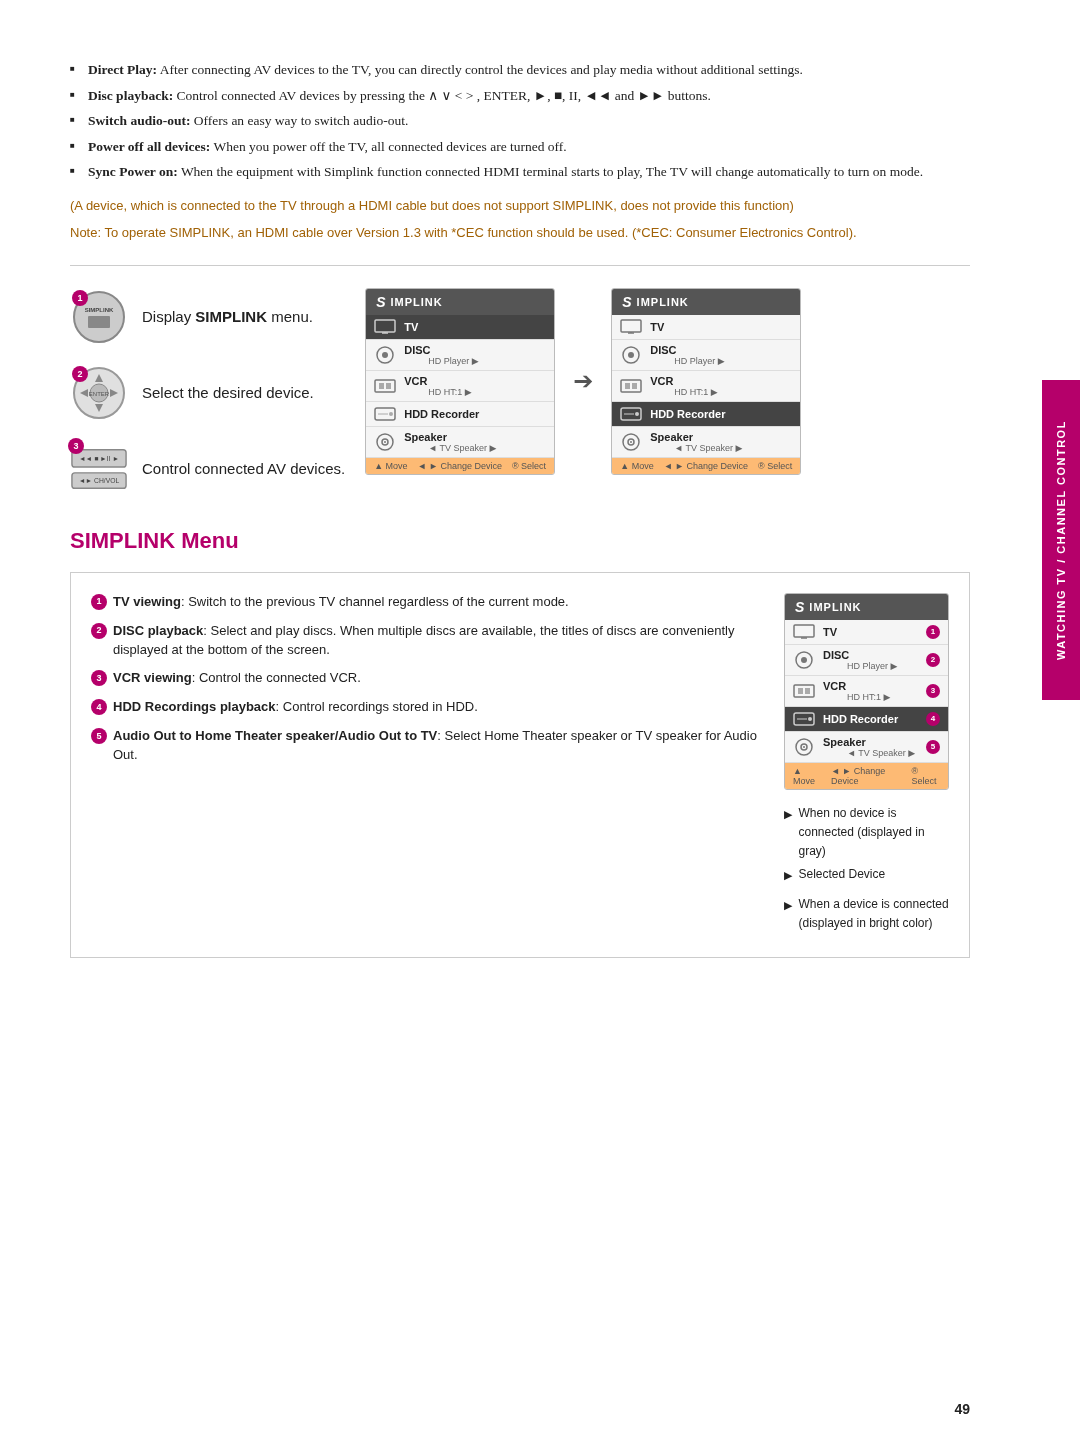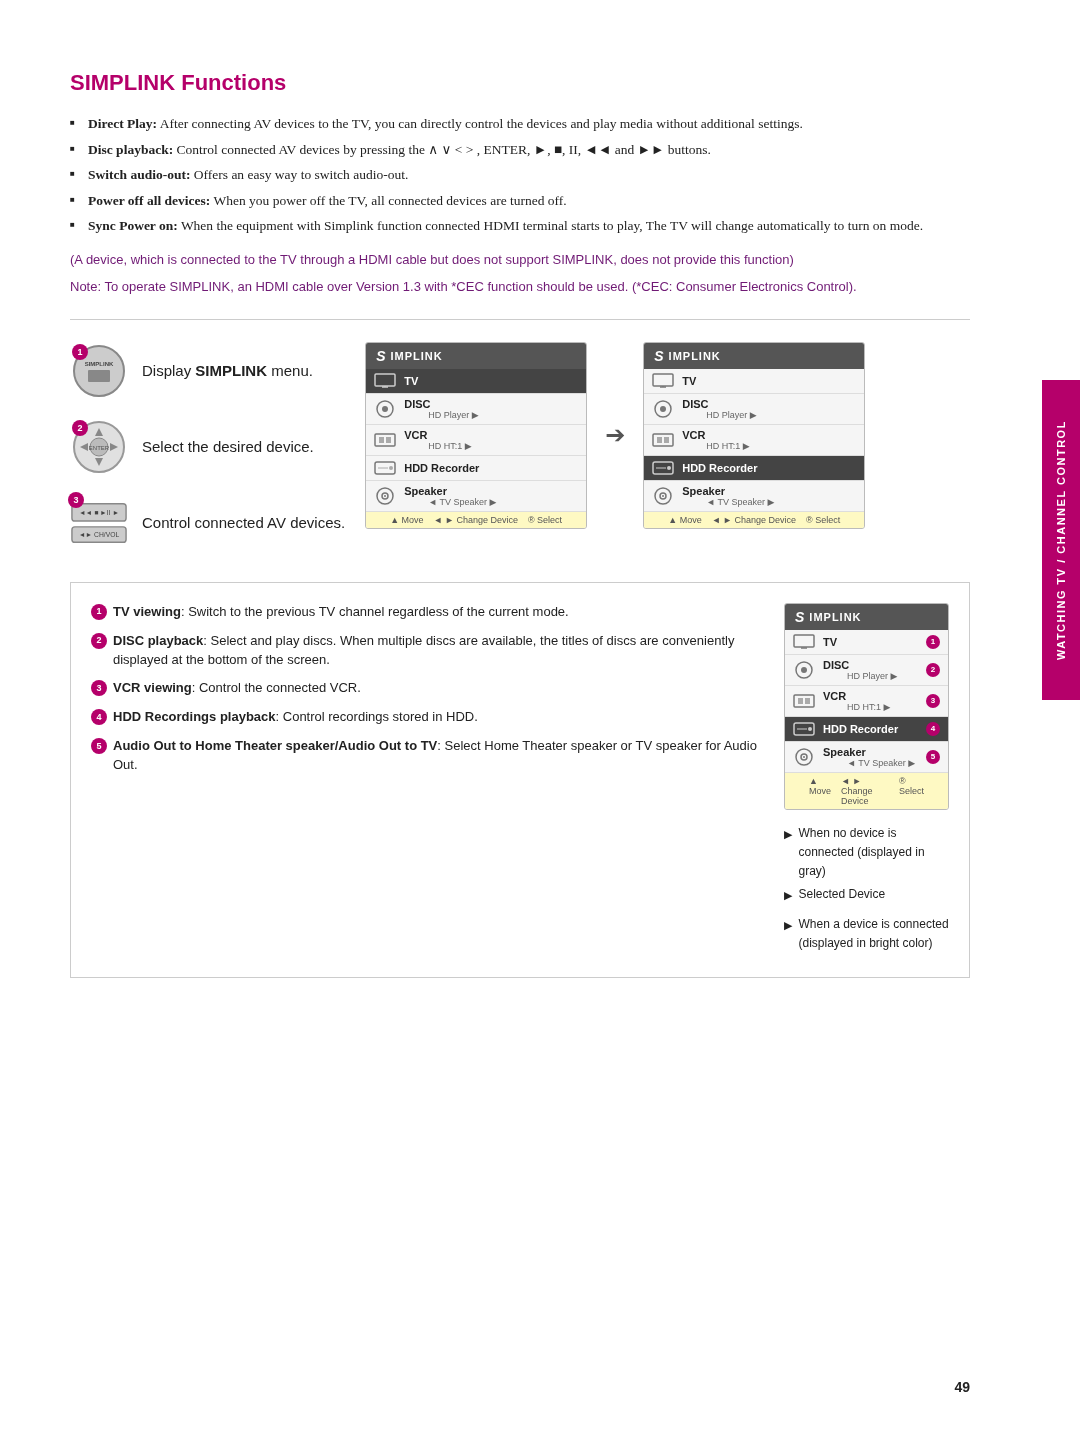--- a/index.html
+++ b/index.html
@@ -70,21 +70,21 @@
       top: 3px;
       color: #222;
     }
 
     .bold { font-weight: bold; }
 
     .note-text {
       font-size: 13px;
       line-height: 1.5;
       margin-bottom: 8px;
-      color: #701a75;
+      color: #a16207;
     }
 
     
     .divider {
       border: none;
       border-top: 1px solid #ccc;
       margin: 22px 0;
     }
 
     
@@ -183,22 +183,22 @@
       font-size: 9px;
       color: #666;
       margin-left: 24px;
     }
     .item-text-group {
       display: flex;
       flex-direction: column;
     }
 
     .simplink-footer {
-      background: #fef9c3;
-      padding: 3px 24px;
+      background: #fdba74;
+      padding: 3px 8px;
       font-size: 9px;
       color: #555;
       display: flex;
       gap: 10px;
     }
 
     .arrow-indicator {
       font-size: 24px;
       color: #555;
       display: flex;
@@ -268,38 +268,37 @@
 
     .tri-right {
       color: #222;
       font-size: 11px;
       margin-top: 2px;
     }
 
     
     .page-number {
       position: absolute;
-      bottom: 44px;
+      bottom: 22px;
       right: 110px;
       font-size: 14px;
       font-weight: bold;
     }
 
     .simplink-s {
       font-style: italic;
       font-size: 14px;
       color: #fff;
     }
   </style>
 </head>
 <body>
 
 <div class="page-container">
 
-  <h1 class="section-title">SIMPLINK Functions</h1>
 
   <ul class="bullet-list">
     <li><span class="bold">Direct Play:</span> After connecting AV devices to the TV, you can directly control the devices and play media without additional settings.</li>
     <li><span class="bold">Disc playback:</span> Control connected AV devices by pressing the ∧ ∨ &lt; &gt; , ENTER, ►, ■, II, ◄◄ and ►► buttons.</li>
     <li><span class="bold">Switch audio-out:</span> Offers an easy way to switch audio-out.</li>
     <li><span class="bold">Power off all devices:</span> When you power off the TV, all connected devices are turned off.</li>
     <li><span class="bold">Sync Power on:</span> When the equipment with Simplink function connected HDMI terminal starts to play, The TV will change automatically to turn on mode.</li>
   </ul>
 
   <p class="note-text">(A device, which is connected to the TV through a HDMI cable but does not support SIMPLINK, does not provide this function)</p>
@@ -512,20 +511,21 @@
         <div class="simplink-footer">
           <span>▲ Move</span>
           <span>◄ ► Change Device</span>
           <span>® Select</span>
         </div>
       </div>
 
     </div>
   </div>
 
+  <h2 class="section-title">SIMPLINK Menu</h2>
 
   <div class="menu-section">
     <div class="menu-content">
 
       <ul class="menu-list">
         <li>
           <div class="menu-num">1</div>
           <span class="bold">TV viewing</span>: Switch to the previous TV channel regardless of the current mode.
         </li>
         <li>

